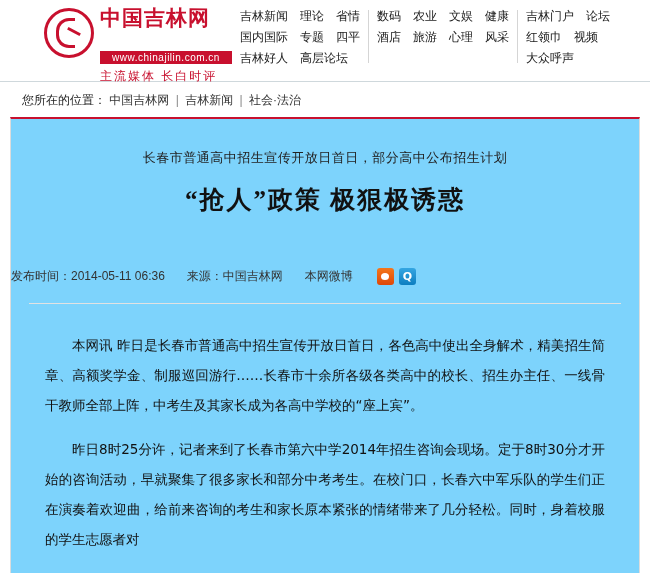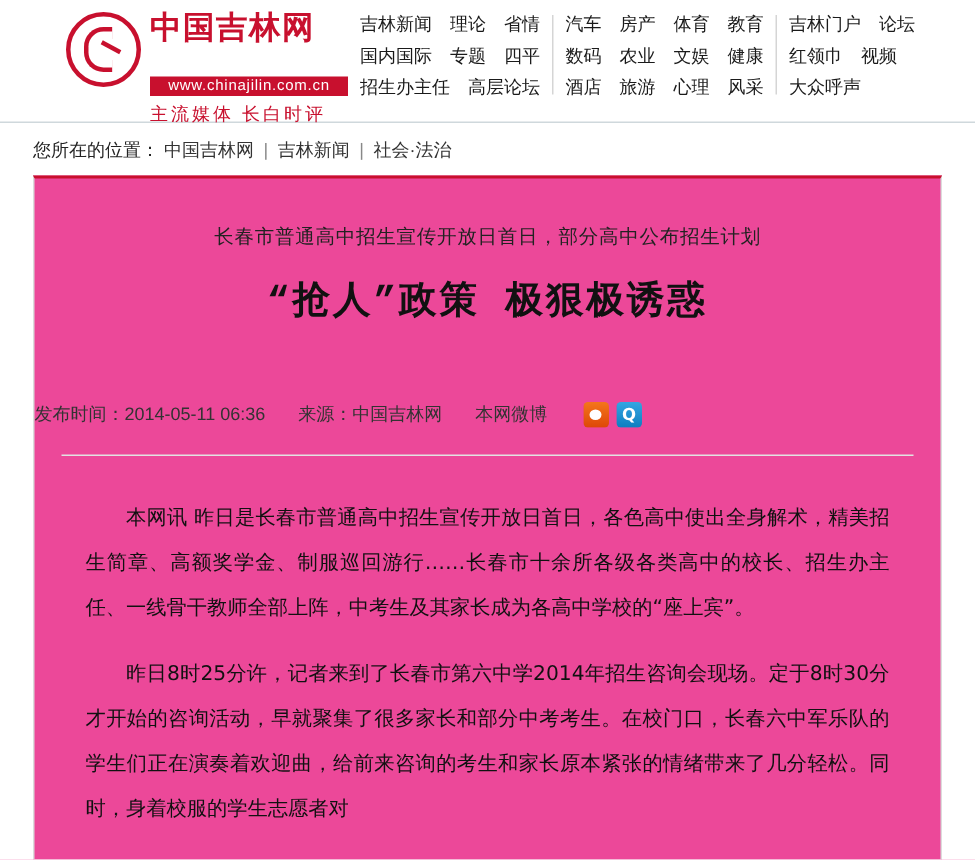--- a/index.html
+++ b/index.html
@@ -137,39 +137,39 @@
   .breadcrumb .bc-label { color: #222; margin-top: 22px; }
   .breadcrumb a {
     color: #333333;
     text-decoration: none;
     cursor: pointer;
   }
   .breadcrumb .sep { color: #888; margin: 0 3px; }
 
   
   .card {
-    margin: 0 22px;
+    margin: 0 10px;
     border: 1px solid #dcdcdc;
     border-top: 2px solid #c8102e;
-    background: #ec4899;
+    background: #7dd3fc;
     box-sizing: border-box;
     height: 457px;
     position: relative;
     overflow: hidden;
   }
   .subtitle {
     text-align: center;
     font-size: 13px;
     color: #222222;
     padding-top: 30px;
     letter-spacing: 0.5px;
   }
   .headline {
     text-align: center;
-    font-family: Liberation Mono, monospace;
+    font-family: Liberation Serif, serif;
     font-size: 25px;
     font-weight: bold;
     color: #111111;
     padding-top: 16px;
     letter-spacing: 2px;
   }
   .meta {
     display: flex;
     align-items: center;
     font-size: 12px;
@@ -253,32 +253,26 @@
           <a class="nav-item">吉林新闻</a>
           <a class="nav-item">理论</a>
           <a class="nav-item">省情</a>
         </div>
         <div class="nav-row">
           <a class="nav-item">国内国际</a>
           <a class="nav-item">专题</a>
           <a class="nav-item">四平</a>
         </div>
         <div class="nav-row">
-          <a class="nav-item">招生办主任</a>
+          <a class="nav-item">吉林好人</a>
           <a class="nav-item">高层论坛</a>
         </div>
       </div>
       <div class="nav-sep"></div>
       <div class="nav-col">
-        <div class="nav-row">
-          <a class="nav-item">汽车</a>
-          <a class="nav-item">房产</a>
-          <a class="nav-item">体育</a>
-          <a class="nav-item">教育</a>
-        </div>
         <div class="nav-row">
           <a class="nav-item">数码</a>
           <a class="nav-item">农业</a>
           <a class="nav-item">文娱</a>
           <a class="nav-item">健康</a>
         </div>
         <div class="nav-row">
           <a class="nav-item">酒店</a>
           <a class="nav-item">旅游</a>
           <a class="nav-item">心理</a>

